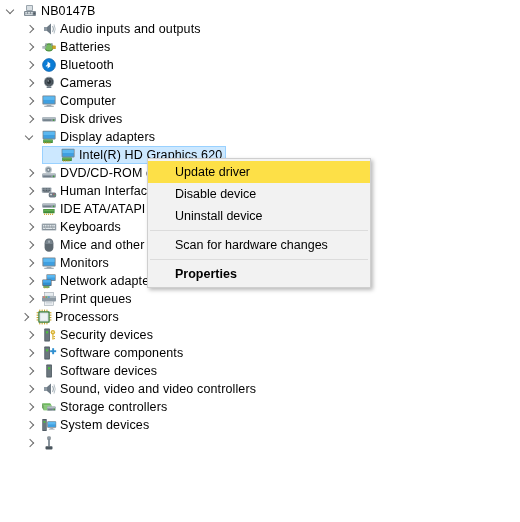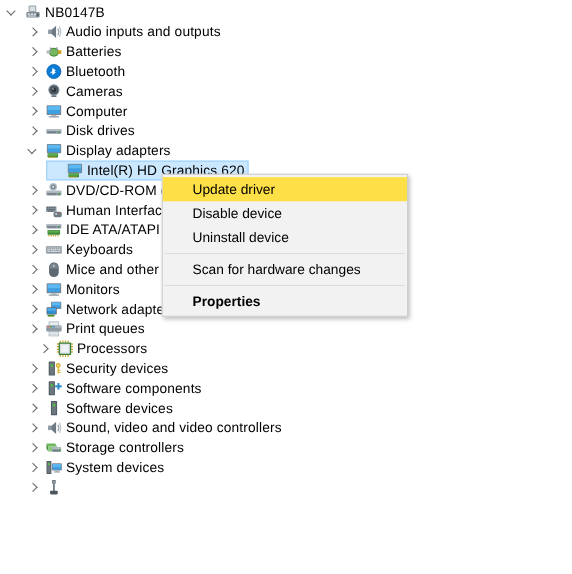--- a/index.html
+++ b/index.html
@@ -393,21 +393,21 @@
       <rect x="4.4" y="5.5" width="2" height="1.1" fill="#4f9b35"></rect>
       <rect x="6.8" y="5.5" width="2" height="1.1" fill="#2f8fd0"></rect>
       <rect x="3.6" y="10.2" width="8.8" height="4.2" fill="#f3f6f8"></rect>
       <rect x="3.6" y="10.2" width="8.8" height="4.2" fill="none" stroke="#9aa5ad" stroke-width="0.6"></rect>
       <rect x="4.6" y="11.3" width="6.8" height="0.6" fill="#b9c3ca"></rect>
       <rect x="4.6" y="12.6" width="6.8" height="0.6" fill="#b9c3ca"></rect>
     </svg>
       </span>
       <span class="tlabel">Print queues</span>
     </div>
-    <div class="tree-row" style="top: 308px; left: 33px; text-align: center;">
+    <div class="tree-row" style="top: 308px; left: 18px; text-align: center;">
       <span class="twisty collapsed"></span>
       <span class="ticon">
         <svg width="16" height="16" viewBox="0 0 16 16">
       <g fill="#c9a227">
         <rect x="3.2" y="0.6" width="1.1" height="2"></rect>
             <rect x="5.6" y="0.6" width="1.1" height="2"></rect>
         <rect x="8" y="0.6" width="1.1" height="2"></rect>
             <rect x="10.4" y="0.6" width="1.1" height="2"></rect>
         <rect x="3.2" y="13.4" width="1.1" height="2"></rect>
             <rect x="5.6" y="13.4" width="1.1" height="2"></rect>

